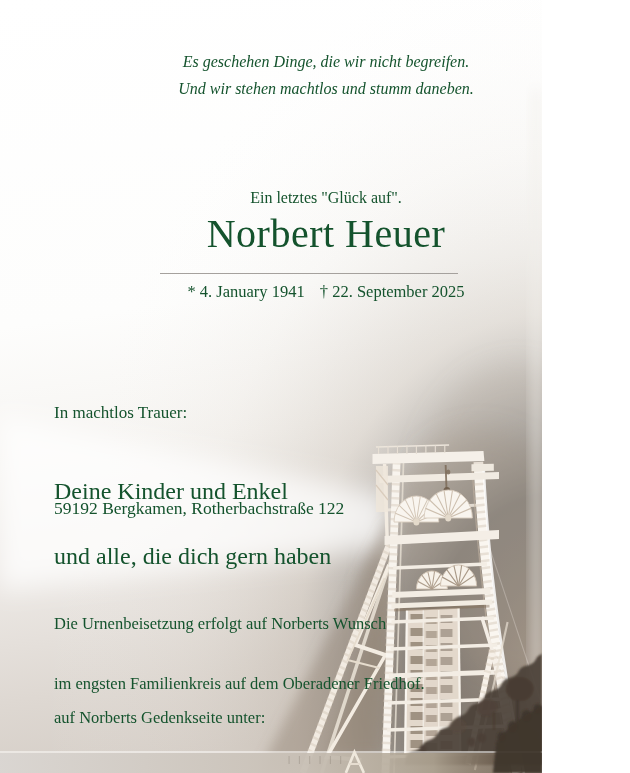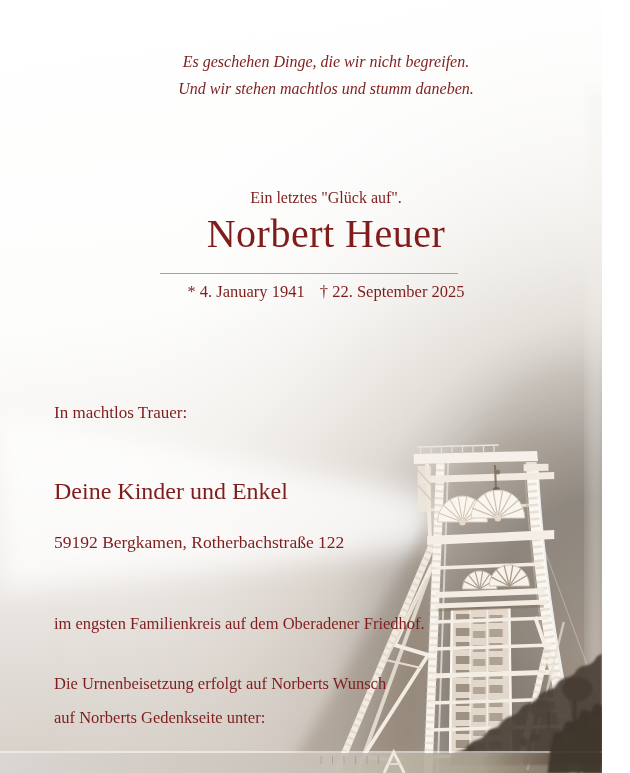--- a/index.html
+++ b/index.html
@@ -1,32 +1,32 @@
 <!DOCTYPE html>
 <html><head>
 <meta charset="utf-8">
 <style>
   html,body{margin:0;padding:0;background:#ffffff;}
   .page{
-    position:relative;width:602px;height:773px;overflow:hidden;
+    position:relative;width:542px;height:773px;overflow:hidden;
     font-family:"Liberation Serif","DejaVu Serif",serif;
-    color:#7f1d1d;background:#ffffff;
+    color:#14532d;background:#ffffff;
   }
   .photo{position:absolute;inset:0;width:100%;height:100%;display:block;}
   .txt{position:absolute;white-space:pre;}
   .centered{left:11px;width:630px;text-align:center;white-space:normal;}
   .epigraph{top:48px;font-style:italic;font-size:16px;line-height:27px;}
   .salute{top:188px;font-size:16px;line-height:20px;}
   .name{top:209px;font-size:40px;line-height:50px;font-weight:normal;margin:0;position:absolute;letter-spacing:0.5px;}
   .divider{position:absolute;left:160px;top:273px;width:298px;height:1px;background:#a5a19d;}
   .dates{top:281px;font-size:16.5px;line-height:21px;}
   .dates .death{margin-left:15px;text-align:center;}
   .intro{left:54px;top:402px;font-size:17px;line-height:21px;}
   .family{left:54px;top:438px;font-size:24px;line-height:21.5px;white-space:pre;}
-  .address{left:54px;top:498px;font-size:17.5px;line-height:21px;margin-top:34px;}
+  .address{left:54px;top:498px;font-size:17.5px;line-height:21px;}
   .burial{left:54px;top:574px;font-size:16.5px;line-height:20px;}
   .memorial{left:54px;top:669px;font-size:16.5px;line-height:19.5px;}
 </style>
 </head>
 <body>
 
 <div class="page">
 
   <svg class="photo" viewBox="0 0 630 773" preserveAspectRatio="none" aria-hidden="true">
     <defs>
@@ -262,27 +262,28 @@
   <div class="divider"></div>
 
   <div class="txt centered dates">
     <span class="birth">* 4. January 1941</span><span class="death">† 22. September 2025</span>
   </div>
 
   <div class="txt intro">In machtlos Trauer:</div>
 
   <div class="txt family">
     <div>Deine Kinder und Enkel</div>
+    <div>und alle, die dich gern haben</div>
   </div>
 
   <div class="txt address">59192 Bergkamen, Rotherbachstraße 122</div>
 
   <div class="txt burial">
+    <div>Die Urnenbeisetzung erfolgt auf Norberts Wunsch</div>
     <div>im engsten Familienkreis auf dem Oberadener Friedhof.</div>
-    <div>Die Urnenbeisetzung erfolgt auf Norberts Wunsch</div>
   </div>
 
   <div class="txt memorial">
     <div>auf Norberts Gedenkseite unter:</div>
     
   </div>
 
 </div>
 
 </body></html>

